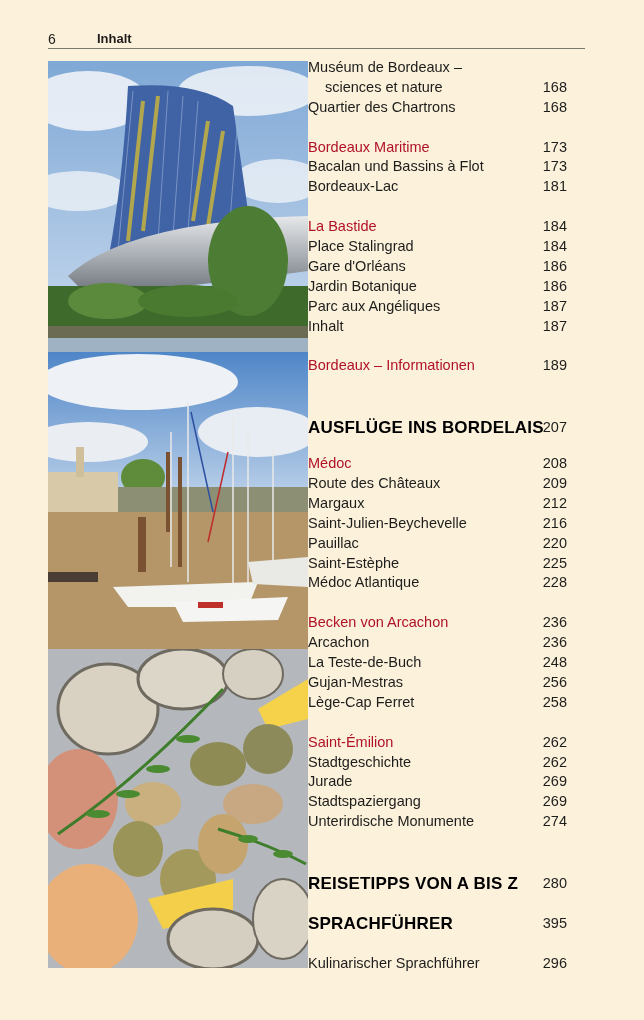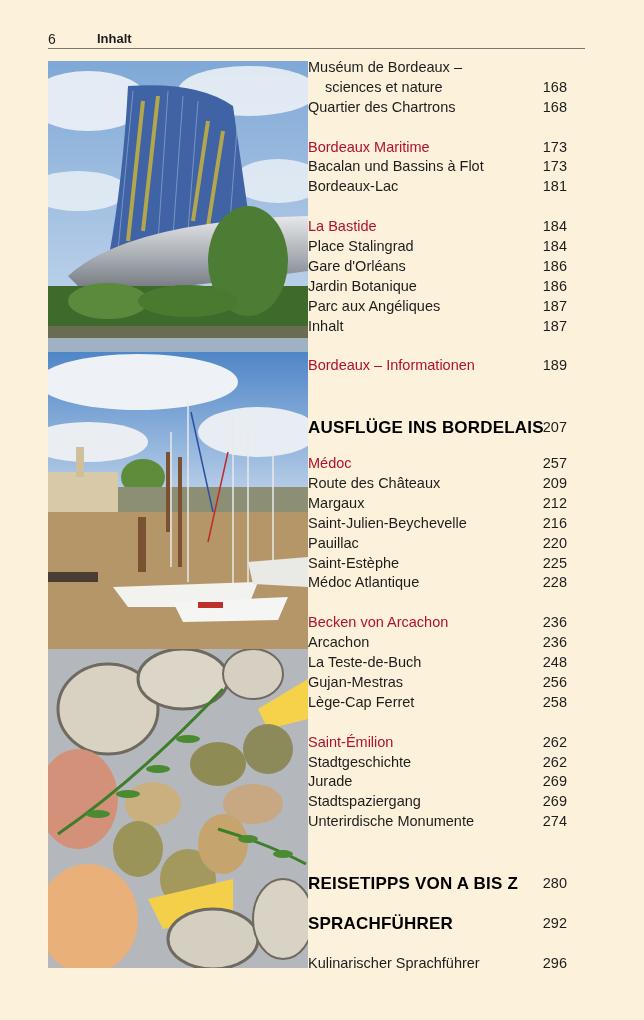--- a/index.html
+++ b/index.html
@@ -218,21 +218,21 @@
   <div class="gap-lg"></div>
 
   <div class="row main">
     <span class="t">AUSFLÜGE INS BORDELAIS</span>
     <span class="p">207</span>
   </div>
   <div class="gap" style="height:16px"></div>
 
   <div class="row sub">
     <span class="t">Médoc</span>
-    <span class="p">257</span>
+    <span class="p">208</span>
   </div>
   <div class="row">
     <span class="t">Route des Châteaux</span>
     <span class="p">209</span>
   </div>
   <div class="row">
     <span class="t">Margaux</span>
     <span class="p">212</span>
   </div>
   <div class="row">
@@ -298,21 +298,21 @@
   <div class="gap-lg"></div>
 
   <div class="row main">
     <span class="t">REISETIPPS VON A BIS Z</span>
     <span class="p">280</span>
   </div>
   <div class="gap"></div>
 
   <div class="row main">
     <span class="t">SPRACHFÜHRER</span>
-    <span class="p">292</span>
+    <span class="p">395</span>
   </div>
   <div class="gap"></div>
 
   <div class="row">
     <span class="t">Kulinarischer Sprachführer</span>
     <span class="p">296</span>
   </div>
 </div>
 
 </body></html>

